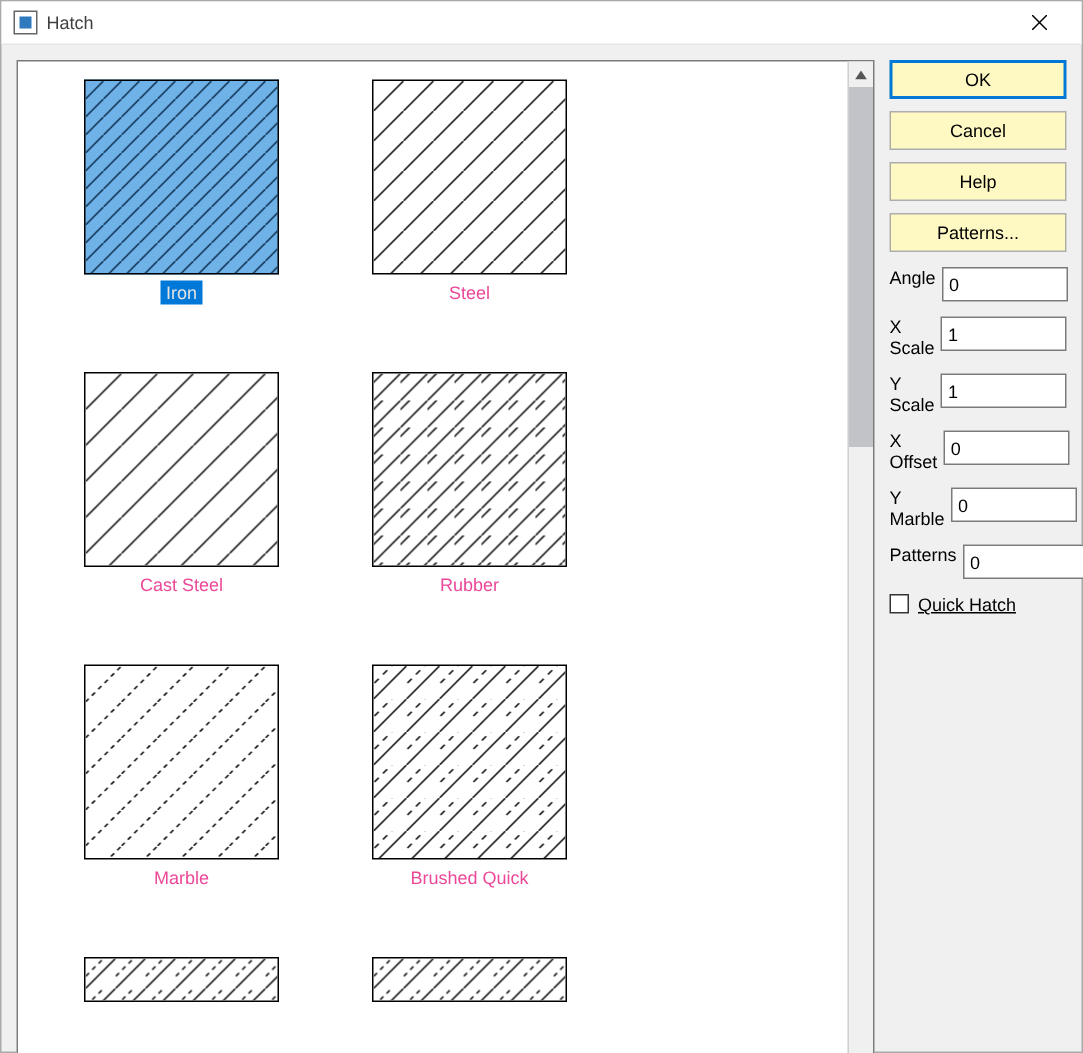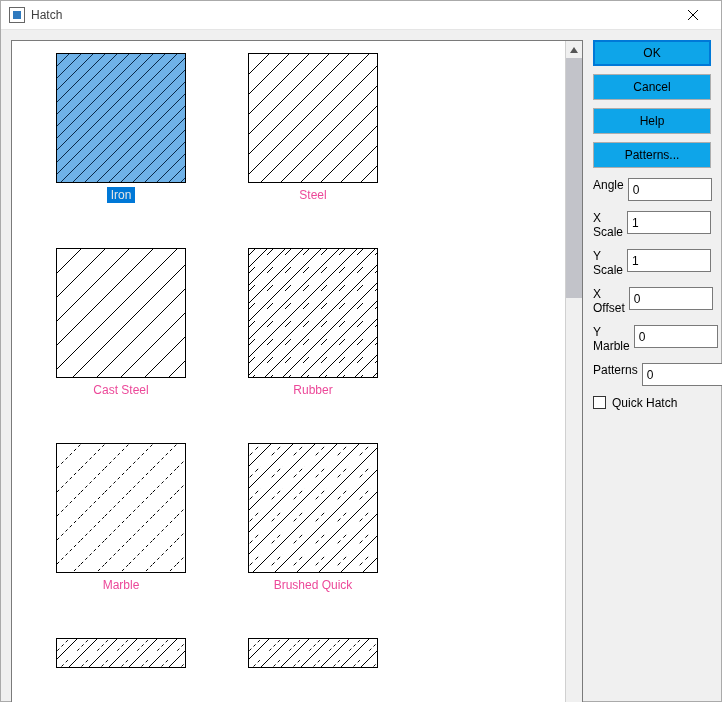--- a/index.html
+++ b/index.html
@@ -87,42 +87,42 @@
   }
 
   
   .side {
     width: 118px;
     display: flex; flex-direction: column;
     gap: 8px;
   }
   .btn {
     height: 26px;
-    background: #0ea5e9;
+    background: #fef9c3;
     border: 1px solid #adadad;
     text-align: center;
     line-height: 24px;
     cursor: default;
   }
   .btn.primary {
     border: 2px solid #0078d7;
     line-height: 22px;
   }
   .field-group { display:flex; gap:4px; margin-top:2px;}
   .field-label { color:#000; }
   .text-input {
     height: 23px;
     width: 84px;
     border: 1px solid #7a7a7a;
     background: #fff;
     padding: 2px 4px;
     font-size: 12px;
     outline: none;
   }
-  .check-row { display:flex; gap:6px; margin-top:2px;}
+  .check-row { display:flex; gap:6px; margin-top:2px;text-decoration:underline;}
   .checkbox {
     width:13px; height:13px; border:1px solid #333; background:#fff;
   }
 
   
   svg.sv { width:100%; height:100%; display:block; }
 </style>
 </head>
 <body>
 

